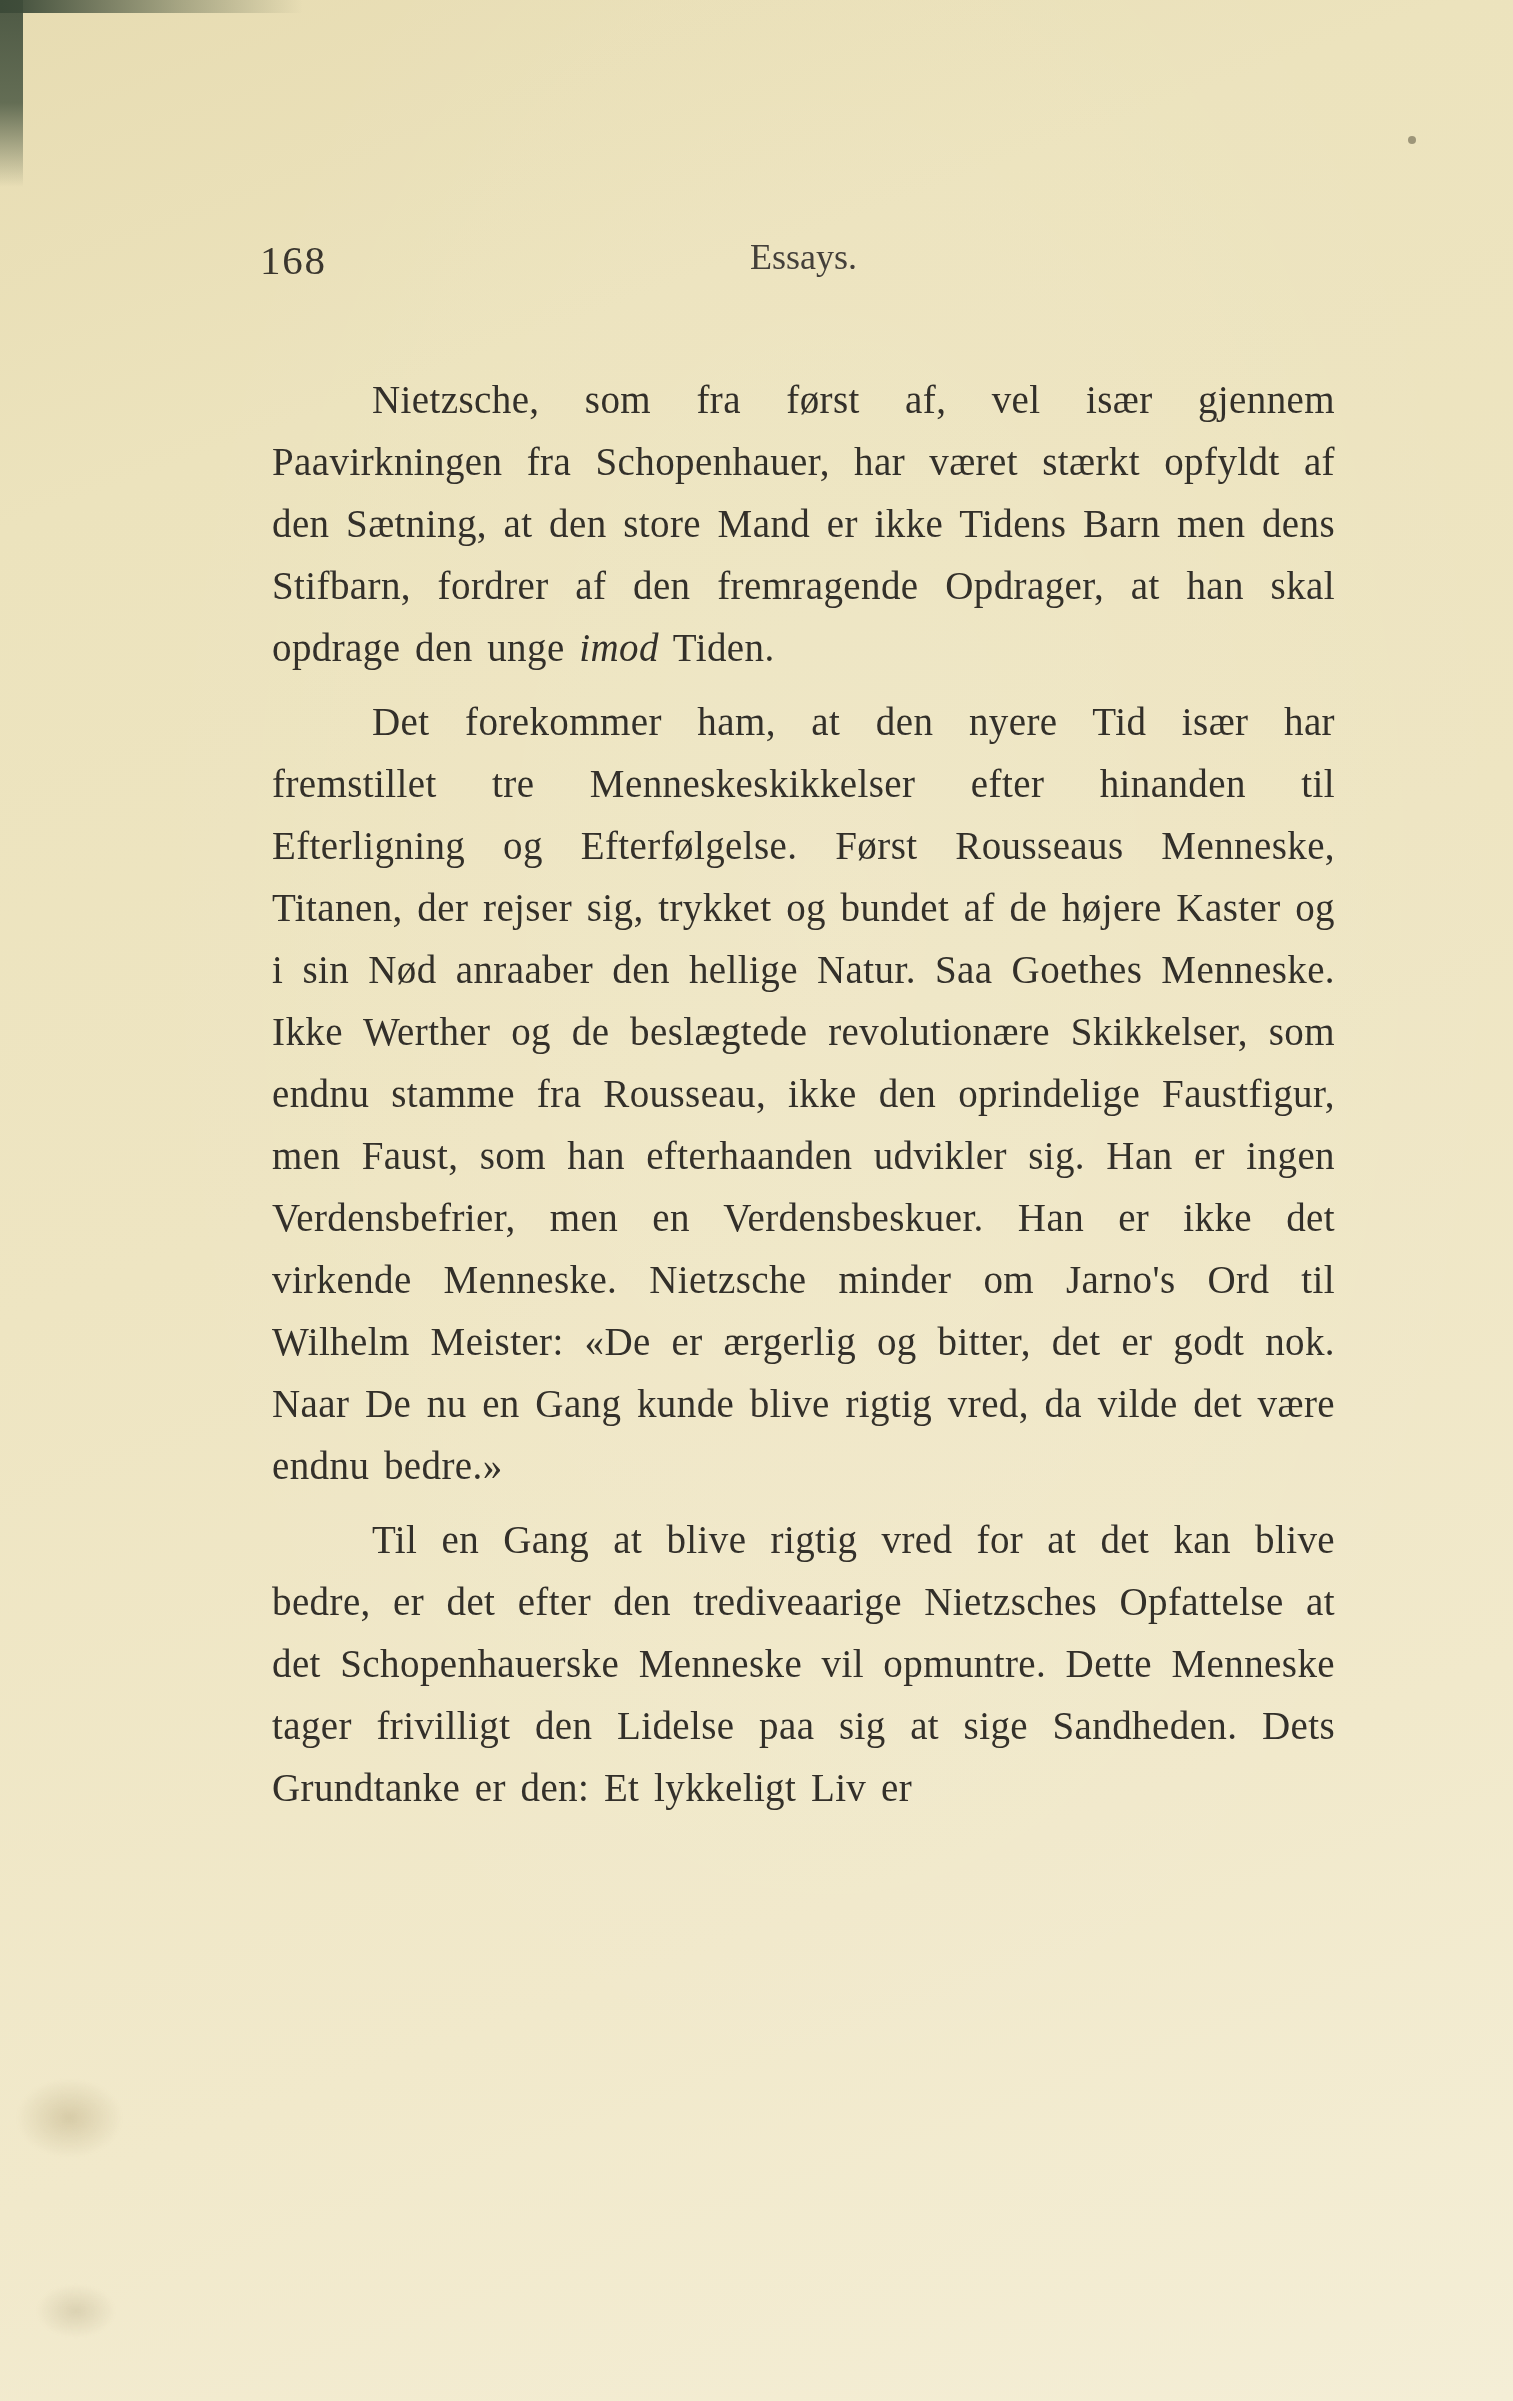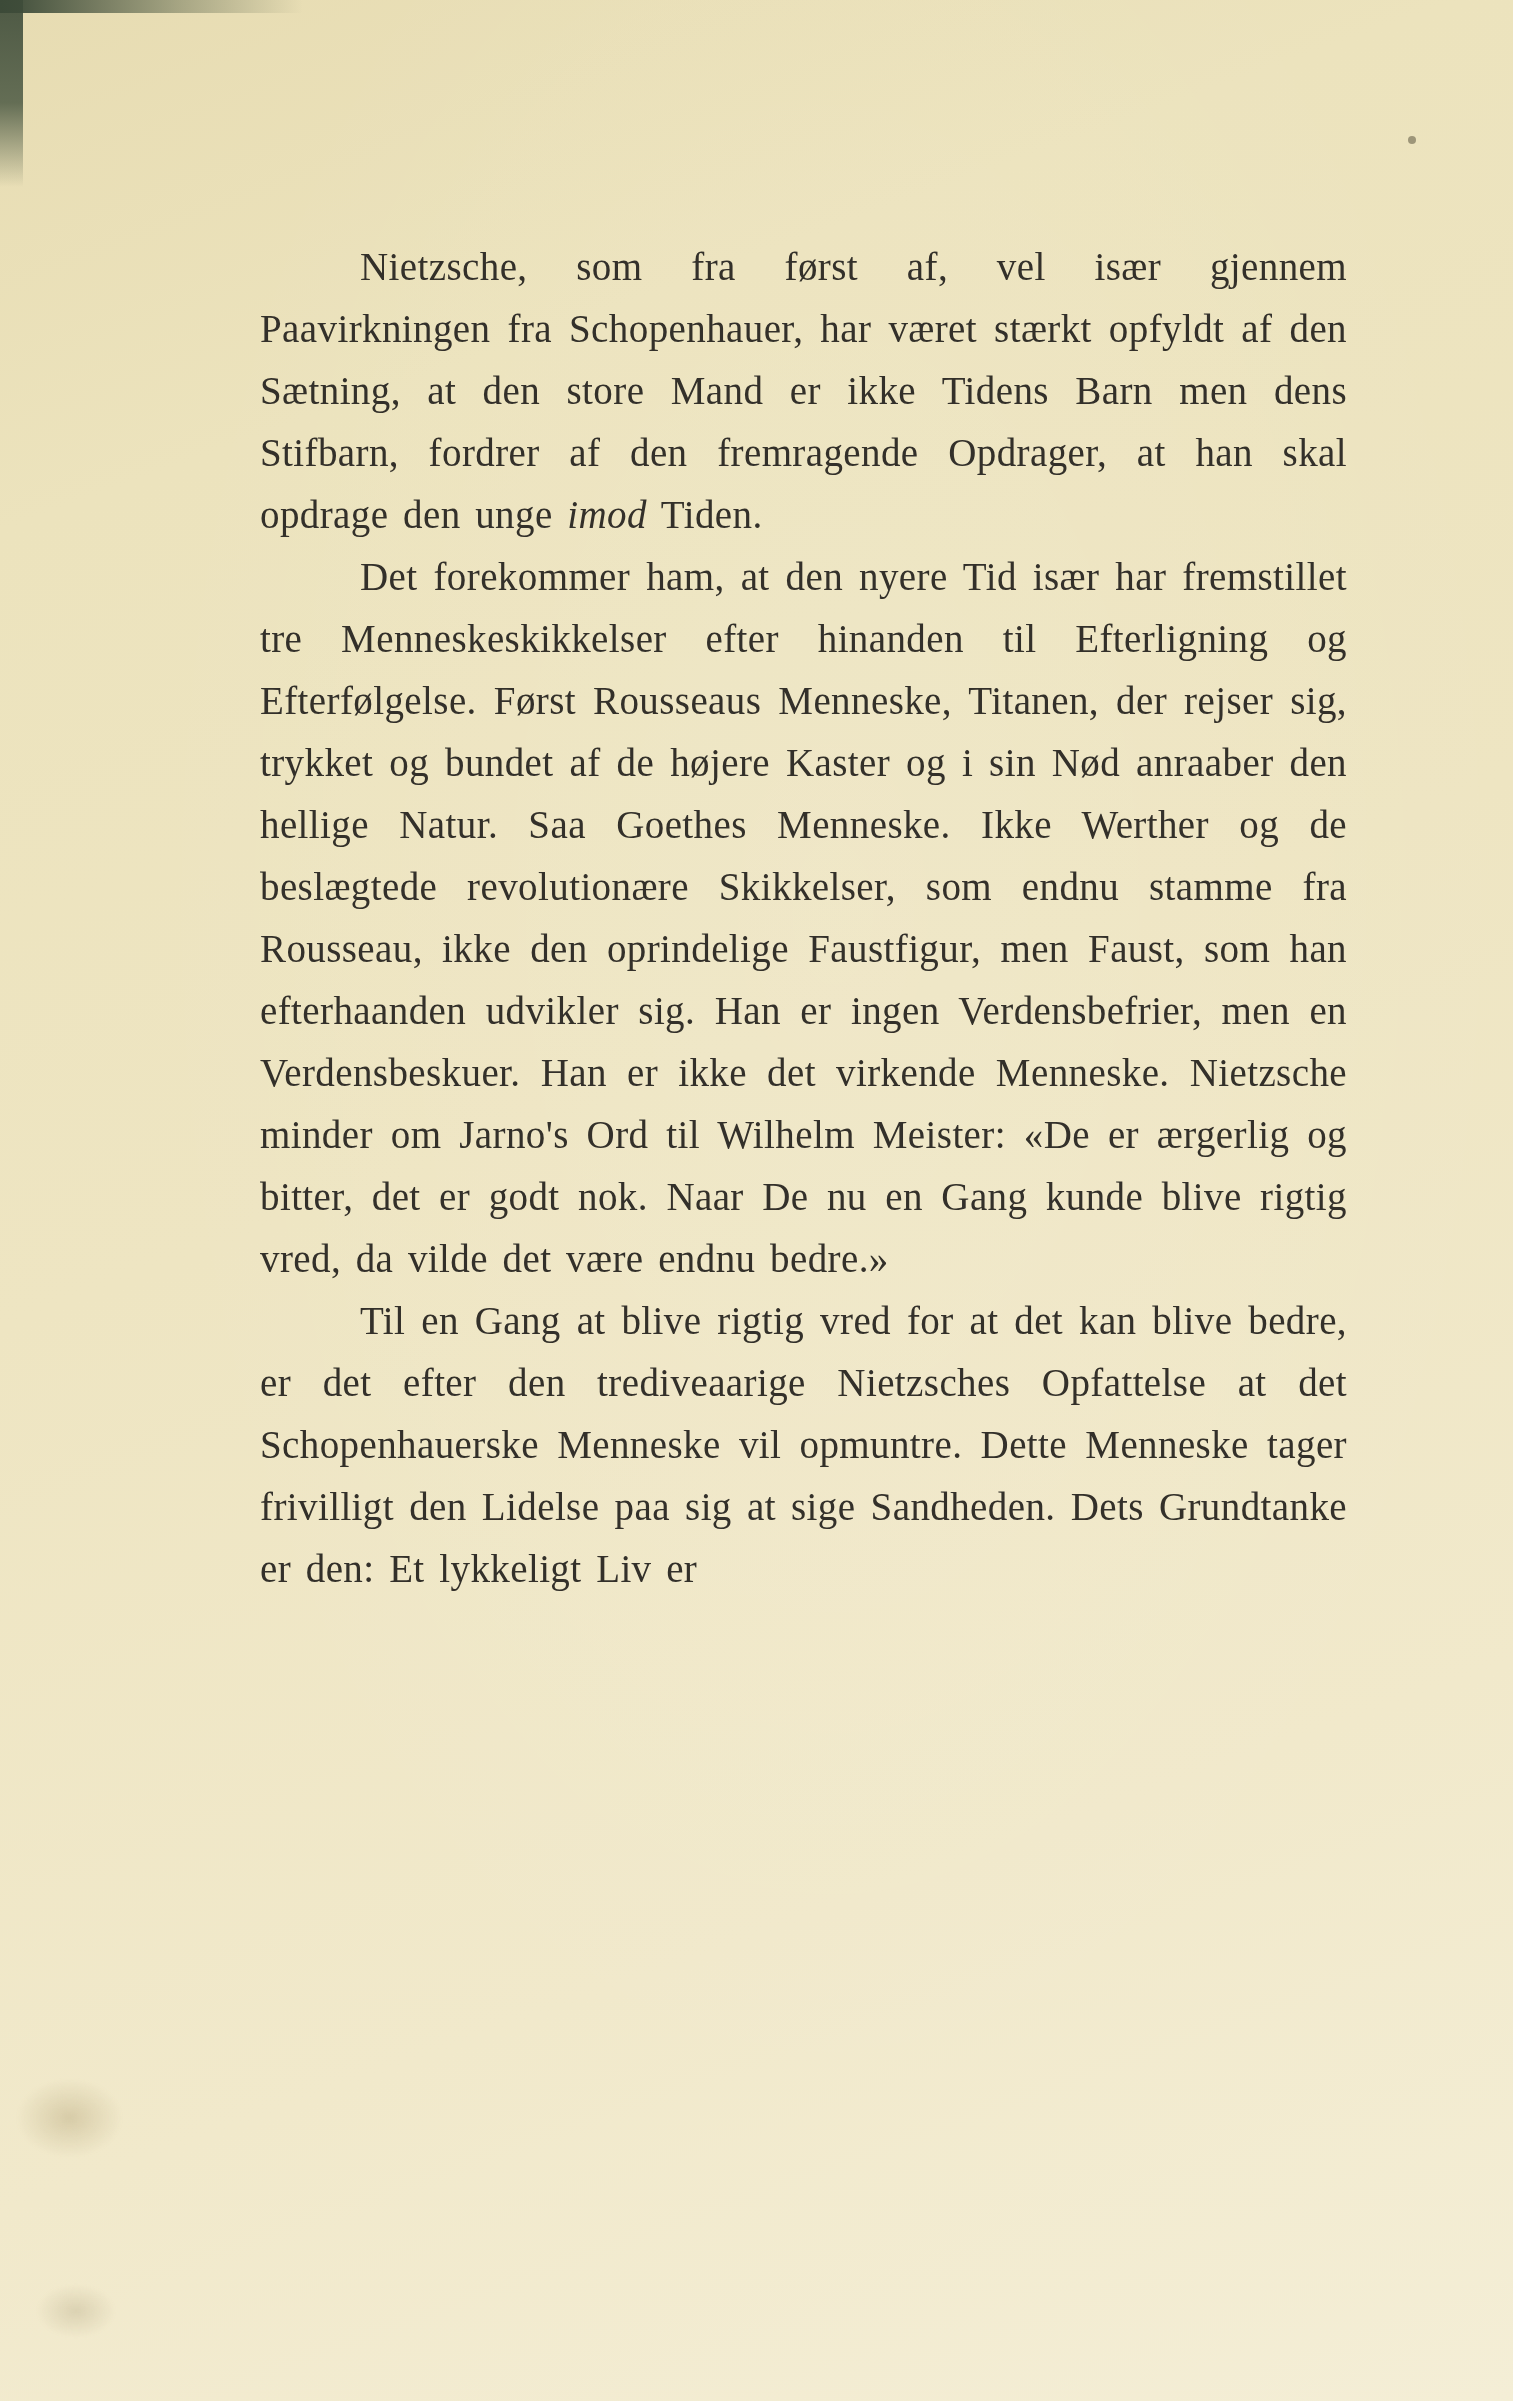--- a/index.html
+++ b/index.html
@@ -90,40 +90,44 @@
 
   .text-block {
     font-size: 39px;
     line-height: 62px;
     text-align: justify;
     letter-spacing: 0.4px;
     word-spacing: 4.5px;
     color: #33302a;
   }
   .text-block p {
-    margin: 0;
+    margin: 12px;
     text-indent: 100px;
   }
   .text-block p span.it {
     font-style: italic;
   }
 </style>
 </head>
 <body>
 
 <div class="page">
 
   <div class="edge-strip-left"></div>
   <div class="edge-strip-top"></div>
   <div class="paper-speck"></div>
   <div class="stain-bottom-left"></div>
   <div class="stain-left-mid"></div>
 
   <div class="sheet">
 
+    <div class="page-header">
+      <span class="page-number">168</span>
+      <span class="running-title">Essays.</span>
+    </div>
 
     <div class="text-block" id="text-block">
         <p><span>Nietzsche, som fra først af, vel især gjennem Paavirkningen fra Schopenhauer, har været stærkt opfyldt af den Sætning, at den store Mand er ikke Tidens Barn men dens Stifbarn, fordrer af den fremragende Opdrager, at han skal opdrage den unge </span><span class="it">imod</span><span> Tiden.</span></p>
         <p><span>Det forekommer ham, at den nyere Tid især har fremstillet tre Menneskeskikkelser efter hinanden til Efterligning og Efterfølgelse.  Først Rousseaus Menneske, Titanen, der rejser sig, trykket og bundet af de højere Kaster og i sin Nød anraaber den hellige Natur.  Saa Goethes Menneske.  Ikke Werther og de beslægtede revolutionære Skikkelser, som endnu stamme fra Rousseau, ikke den oprindelige Faustfigur, men Faust, som han efterhaanden udvikler sig. Han er ingen Verdensbefrier, men en Verdensbeskuer.  Han er ikke det virkende Menneske. Nietzsche minder om Jarno's Ord til Wilhelm Meister: «De er ærgerlig og bitter, det er godt nok.  Naar De nu en Gang kunde blive rigtig vred, da vilde det være endnu bedre.»</span></p>
         <p><span>Til en Gang at blive rigtig vred for at det kan blive bedre, er det efter den trediveaarige Nietzsches Opfattelse at det Schopenhauerske Menneske vil opmuntre.  Dette Menneske tager frivilligt den Lidelse paa sig at sige Sandheden. Dets Grundtanke er den:  Et lykkeligt Liv er</span></p>
       </div>
 
   </div>
 
 </div>

